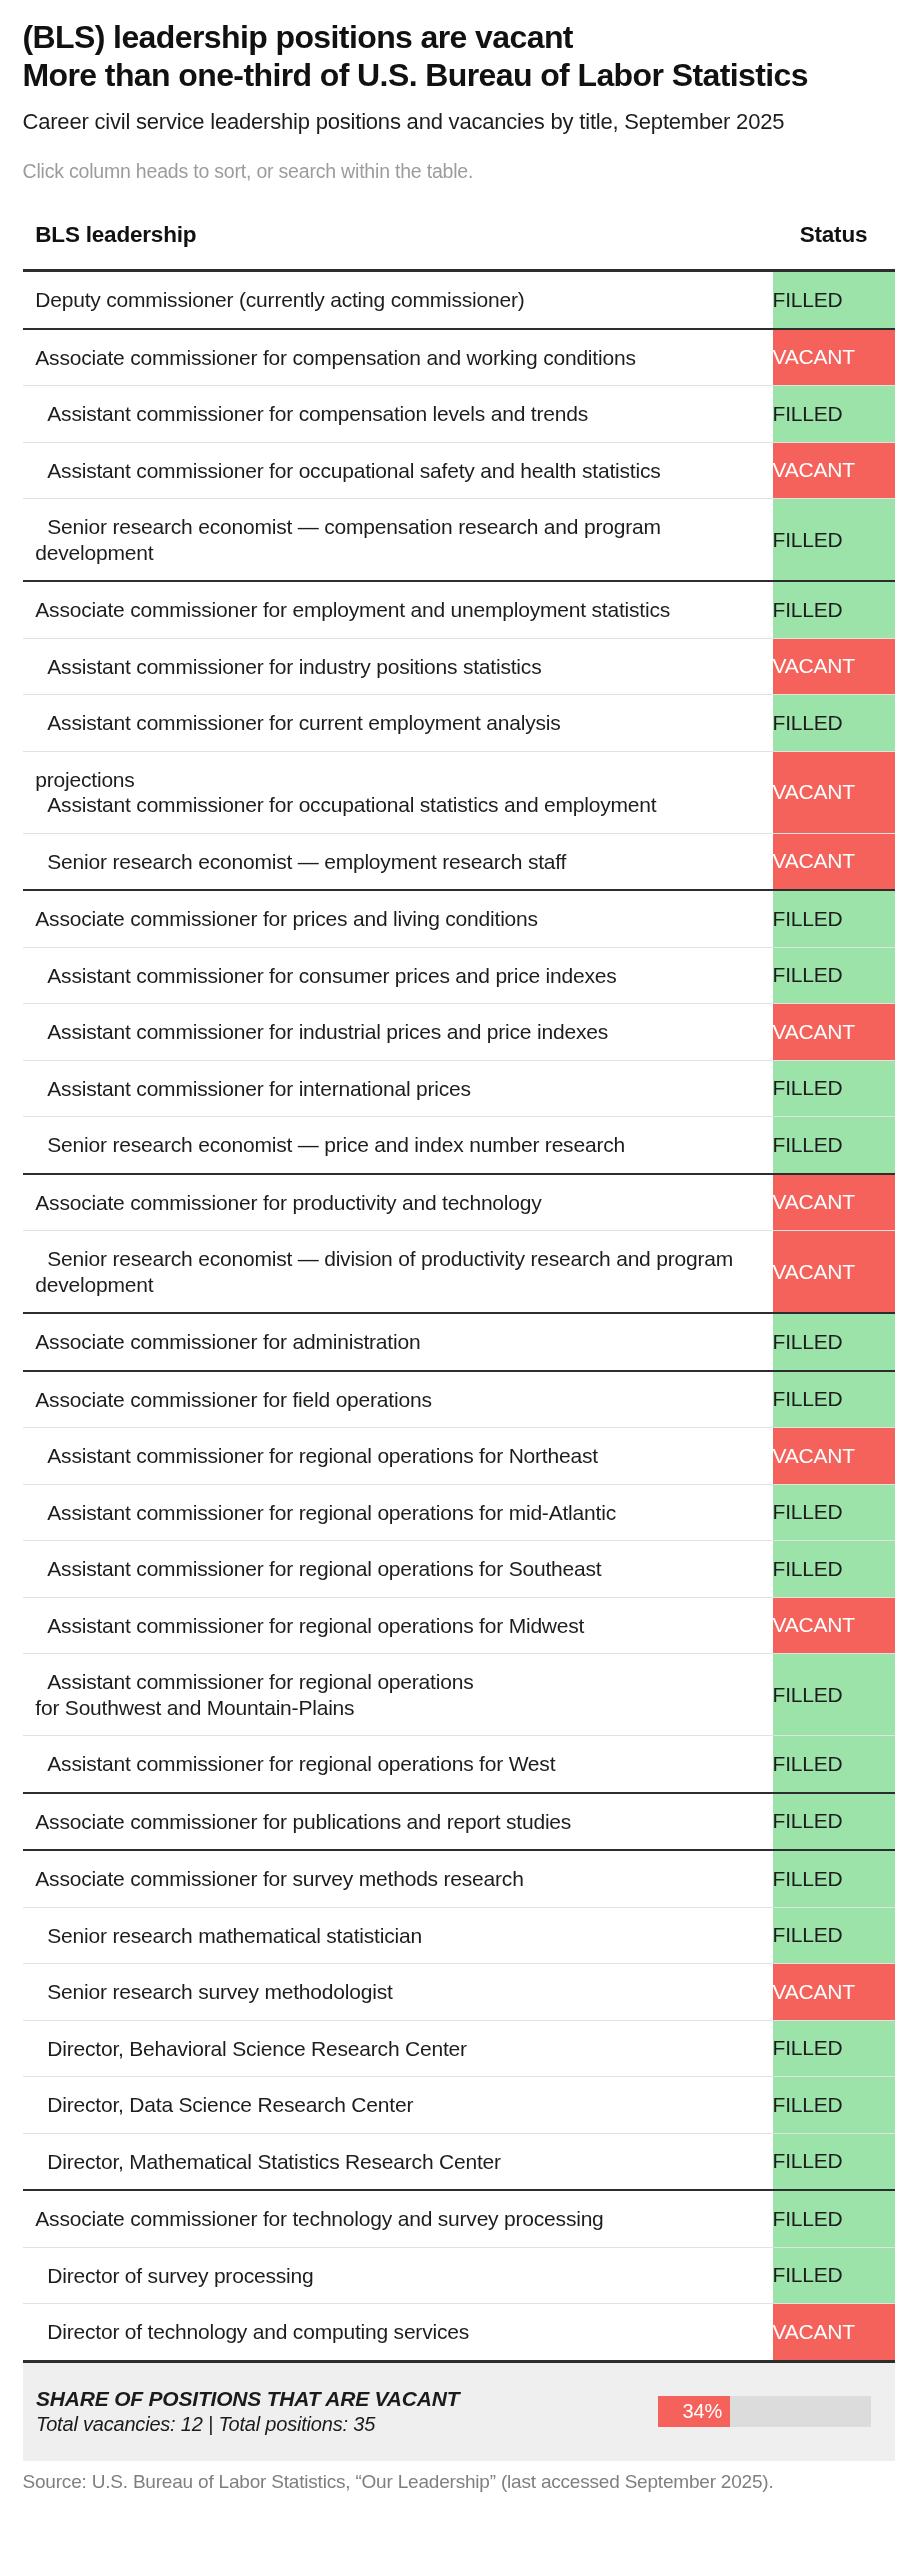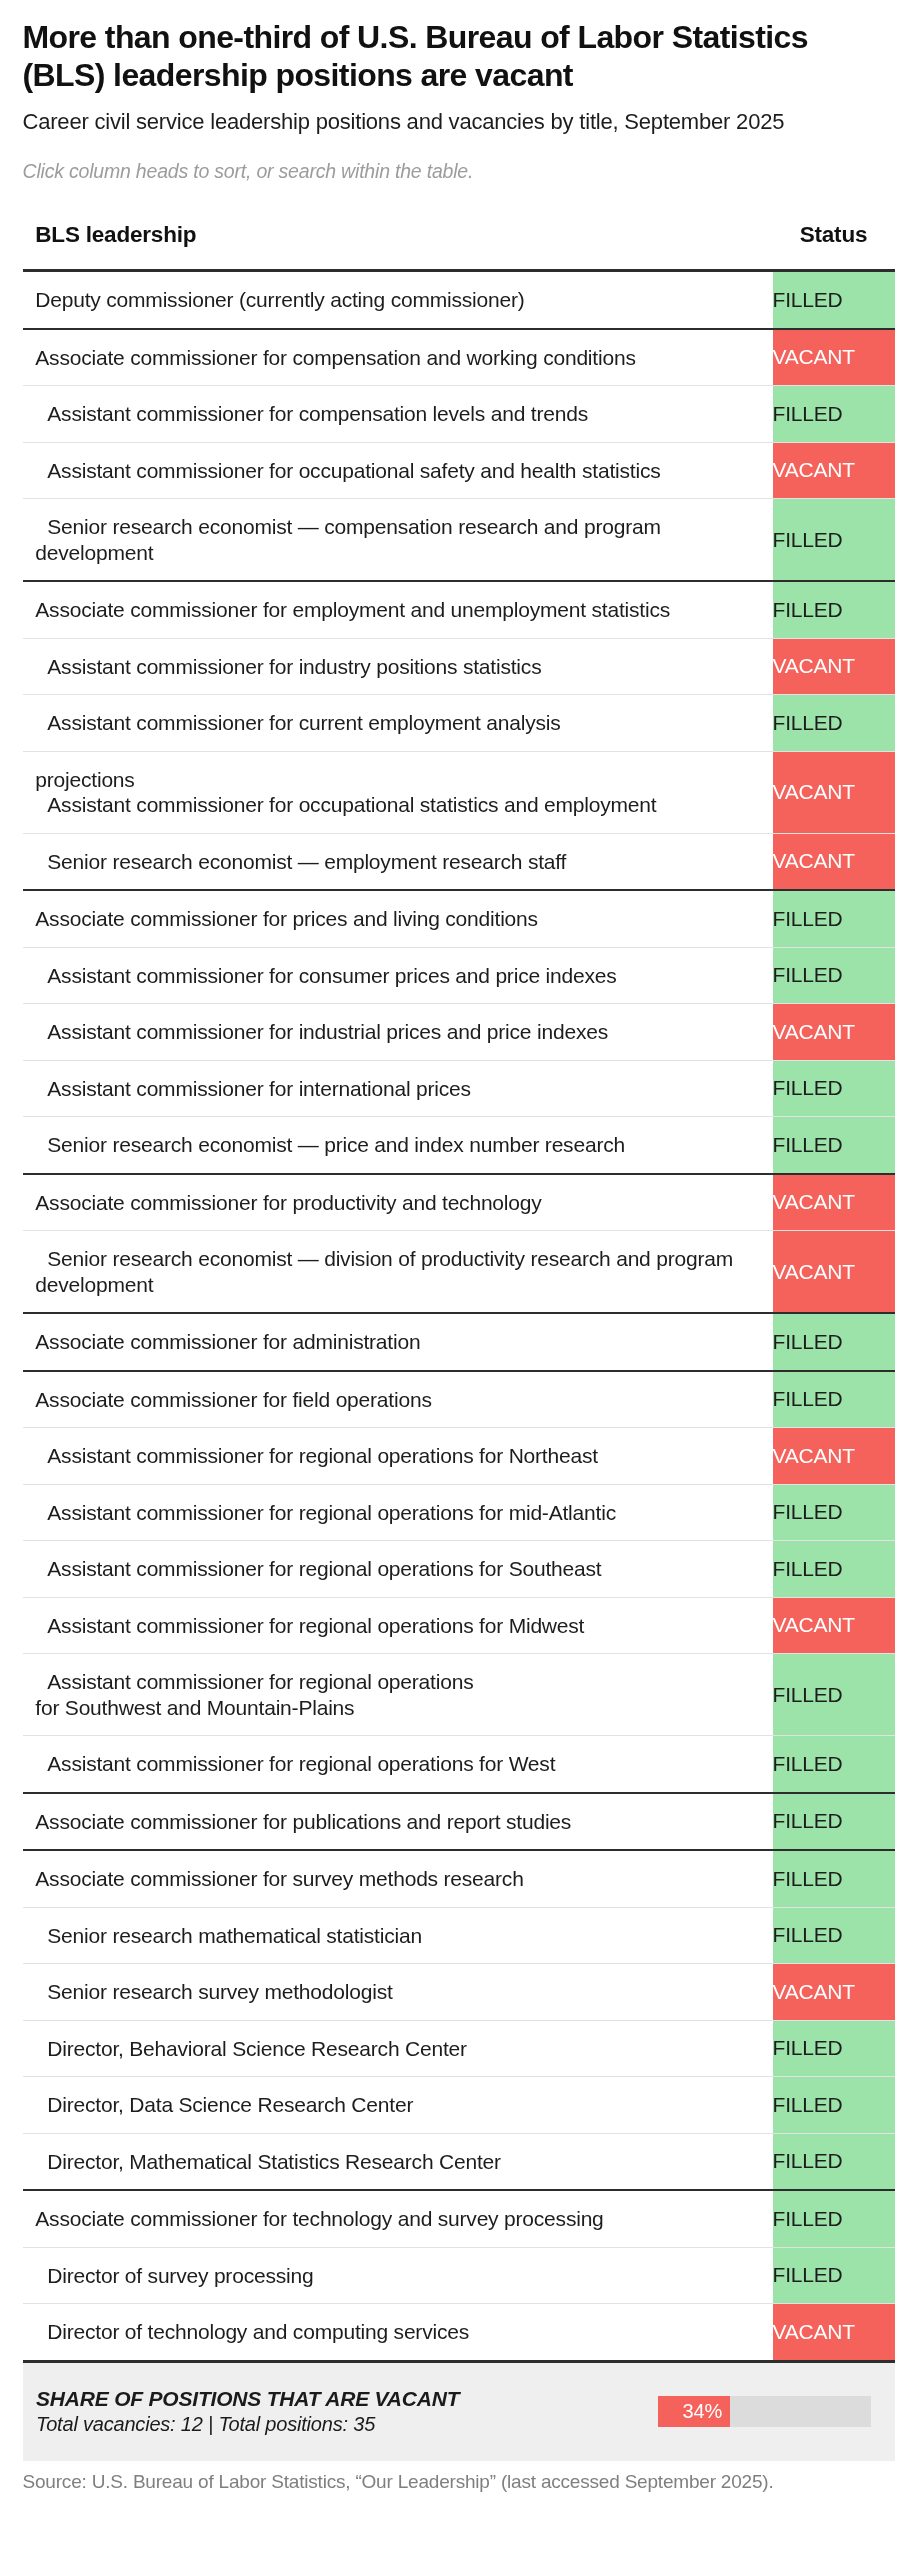--- a/index.html
+++ b/index.html
@@ -26,21 +26,20 @@
   .subtitle {
     margin: 13.5px 0 0 0;
     font-size: 22px;
     line-height: 27px;
     color: #1d1d1d;
     letter-spacing: -0.2px;
   }
   .hint {
     margin: 25.5px 0 0 0;
     font-size: 19.5px;
-    font-style: italic;
     color: #9c9c9c;
     letter-spacing: -0.2px;
   }
 
   .thead {
     display: flex;
     align-items: flex-end;
     margin-top: 39px;
     padding-bottom: 21px;
     border-bottom: 3px solid #2d2d2d;
@@ -133,22 +132,22 @@
     color: #7f7f7f;
     letter-spacing: -0.2px;
   }
 </style>
 </head>
 <body>
 
 <div class="page">
 
   <h1 class="title">
+    <span class="t-line">(BLS) leadership positions are vacant</span>
     <span class="t-line">More than one-third of U.S. Bureau of Labor Statistics</span>
-    <span class="t-line">(BLS) leadership positions are vacant</span>
   </h1>
 
   <p class="subtitle">Career civil service leadership positions and vacancies by title, September 2025</p>
 
   <p class="hint">Click column heads to sort, or search within the table.</p>
 
   <div class="thead">
     <div class="th-pos">BLS leadership</div>
     <div class="th-status">Status</div>
   </div>

